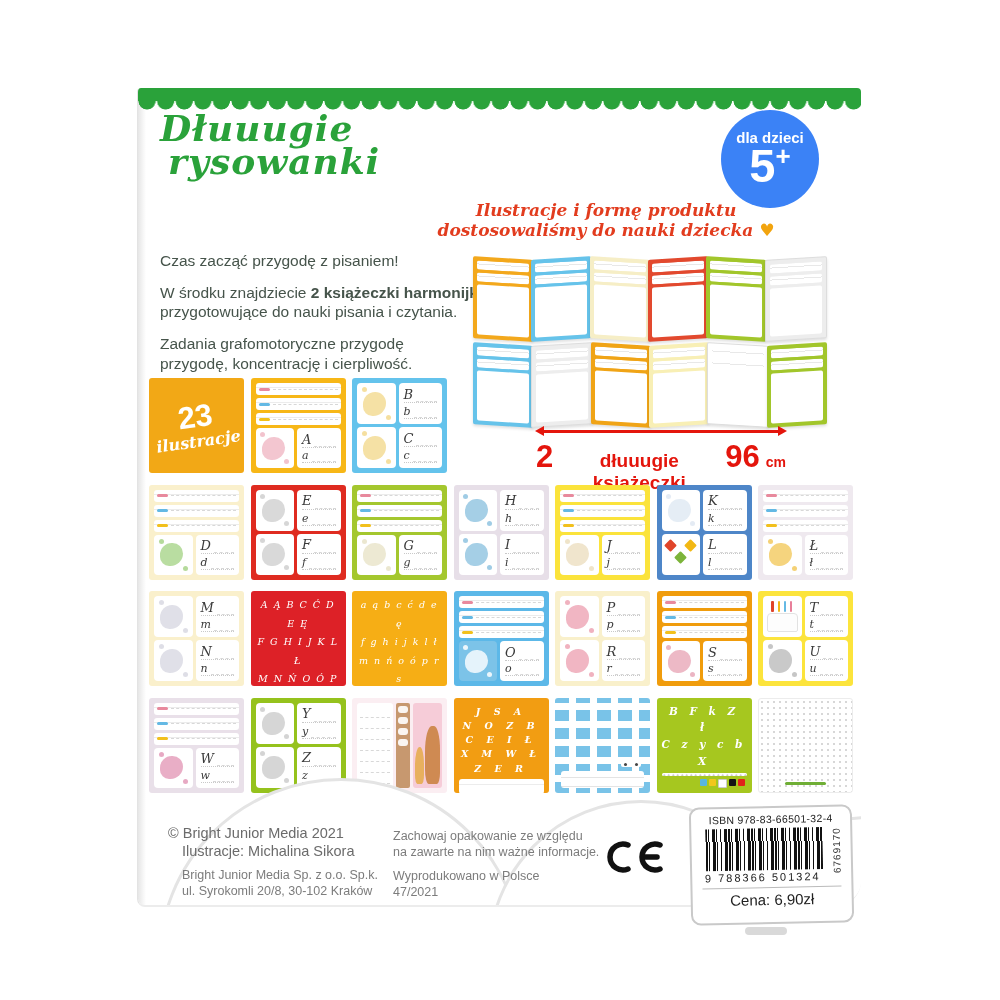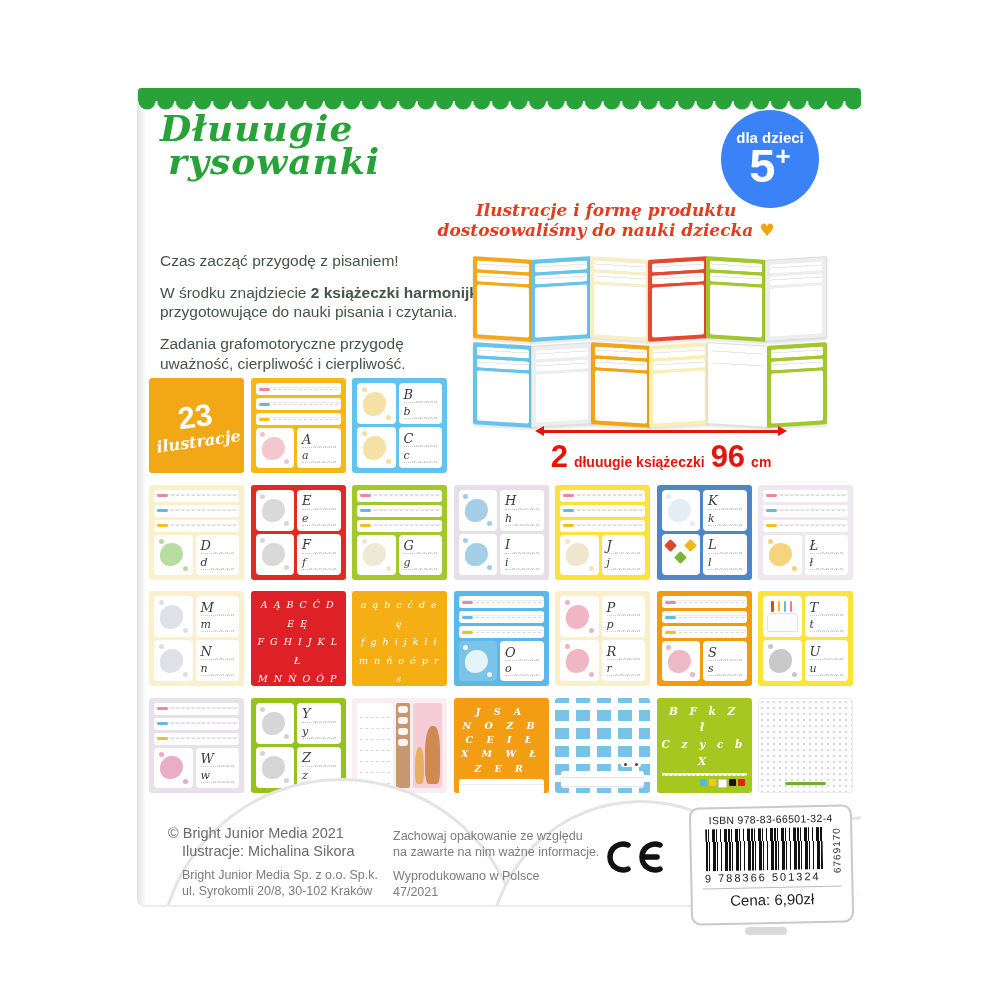--- a/index.html
+++ b/index.html
@@ -55,21 +55,21 @@
 
   
   .measure{position:absolute;left:398px;top:342px;width:250px;text-align:center;color:#e4150c;}
   .measure-line{position:relative;height:2.6px;background:#e4150c;margin:0 6px 6px 6px;border-radius:2px;}
   .measure-line::before{content:"";position:absolute;left:-7px;top:-4.2px;
          border:5.5px solid rgba(0,0,0,0);border-right:9px solid #e4150c;border-left:0;}
   .measure-line::after{content:"";position:absolute;right:-7px;top:-4.2px;
          border:5.5px solid rgba(0,0,0,0);border-left:9px solid #e4150c;border-right:0;}
   .measure-label{display:flex;align-items:baseline;justify-content:center;gap:6px;font-weight:bold;}
   .measure-label .big{font-size:31px;}
-  .measure-label .mid{font-size:14px;}
+  .measure-label .mid{font-size:19px;}
   .measure-label .unit{font-size:14px;}
 
   
   .grid{position:absolute;left:11px;top:290px;display:grid;
         grid-template-columns:repeat(7,95px);grid-auto-rows:95px;column-gap:6.5px;row-gap:11.5px;}
   .cell{border-radius:3px;position:relative;overflow:hidden;padding:5px;box-sizing:border-box;
         display:flex;flex-direction:column;gap:3px;}
   .kind-empty{background:rgba(0,0,0,0) !important;}
 
   .kind-badge23{align-items:center;justify-content:center;color:#fff;}
@@ -186,21 +186,21 @@
 
     <div class="tagline">
       <span>Ilustracje i formę produktu</span><br>
       <span>dostosowaliśmy do nauki dziecka</span>
       <span class="heart">♥</span>
     </div>
 
     <div class="description">
       <p>Czas zacząć przygodę z pisaniem!</p>
       <p><span>W środku znajdziecie </span><b>2 książeczki harmonijki</b><span> przygotowujące do nauki pisania i czytania.</span></p>
-      <p><span>Zadania grafomotoryczne przygodę</span><br><span>uważność, cierpliwość i cierpliwość.</span></p>
+      <p><span>Zadania grafomotoryczne przygodę</span><br><span>przygodę, koncentrację i cierpliwość.</span></p>
     </div>
 
     <div class="accordion" id="accordion">
         <div class="acc-row">
           <div class="acc-panel" style="background-color: rgb(243, 168, 28); transform: skewY(3.5deg);">
             <div class="ps"></div>
             <div class="ps"></div>
             <div class="pb"></div>
           </div>
           <div class="acc-panel" style="background-color: rgb(102, 195, 234); transform: skewY(-3.5deg);">

